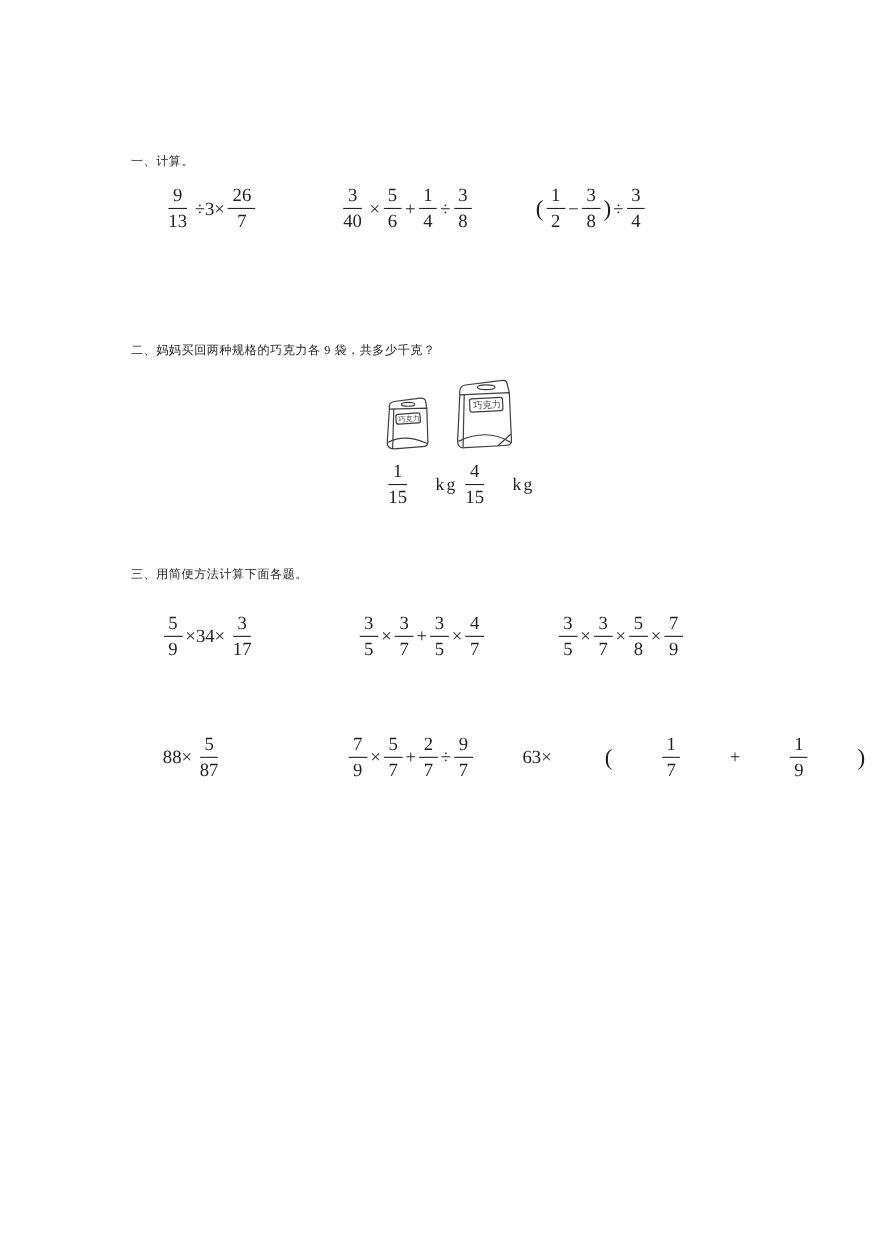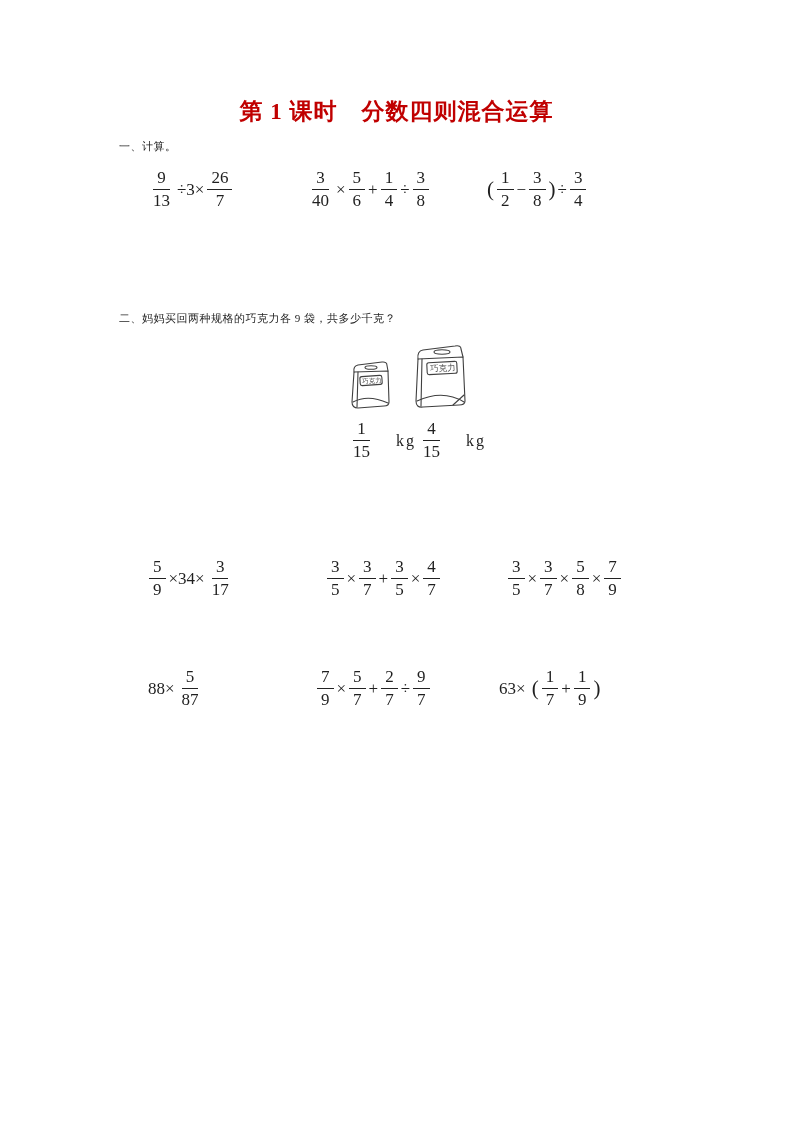--- a/index.html
+++ b/index.html
@@ -34,21 +34,20 @@
   .op    { white-space:pre; padding:0 1px; }
   .paren { white-space:pre; font-size:21px; padding:0 1px; }
   .unit  { margin-left:20px; letter-spacing:2px; font-size:16px; }
   .bags  { position:absolute; left:336px; top:334px; }
 </style>
 </head>
 <body>
 
 <div class="page" style="color: rgb(31, 31, 31);">
 
-  <div class="title" style="color: rgb(192, 0, 0);">第 1 课时　分数四则混合运算</div>
 
   <div class="heading" style="top:139px; left:119px;">一、计算。</div>
   <div class="expr" style="left:147px; top:168px;">
       <span class="frac">
         <span class="fnum">9</span>
         <span class="fden">13</span>
       </span>
       <span class="op">÷3×</span>
       <span class="frac">
         <span class="fnum">26</span>
@@ -129,20 +128,21 @@
       <span class="unit">kg</span>
     </div>
   <div class="expr" style="left:417px; top:419px;">
       <span class="frac">
         <span class="fnum">4</span>
         <span class="fden">15</span>
       </span>
       <span class="unit">kg</span>
     </div>
 
+  <div class="heading" style="top:514px; left:119px;">三、用简便方法计算下面各题。</div>
   <div class="expr" style="left:147px; top:557px;">
       <span class="frac">
         <span class="fnum">5</span>
         <span class="fden">9</span>
       </span>
       <span class="op">×34×</span>
       <span class="frac">
         <span class="fnum">3</span>
         <span class="fden">17</span>
       </span>
@@ -210,21 +210,21 @@
       <span class="frac">
         <span class="fnum">2</span>
         <span class="fden">7</span>
       </span>
       <span class="op">÷</span>
       <span class="frac">
         <span class="fnum">9</span>
         <span class="fden">7</span>
       </span>
     </div>
-  <div class="expr" style="left:498px; top:667px;">
+  <div class="expr" style="left:474px; top:667px;gap:42px;">
       <span class="op">63× </span>
       <span class="paren">(</span>
       <span class="frac">
         <span class="fnum">1</span>
         <span class="fden">7</span>
       </span>
       <span class="op">+</span>
       <span class="frac">
         <span class="fnum">1</span>
         <span class="fden">9</span>

